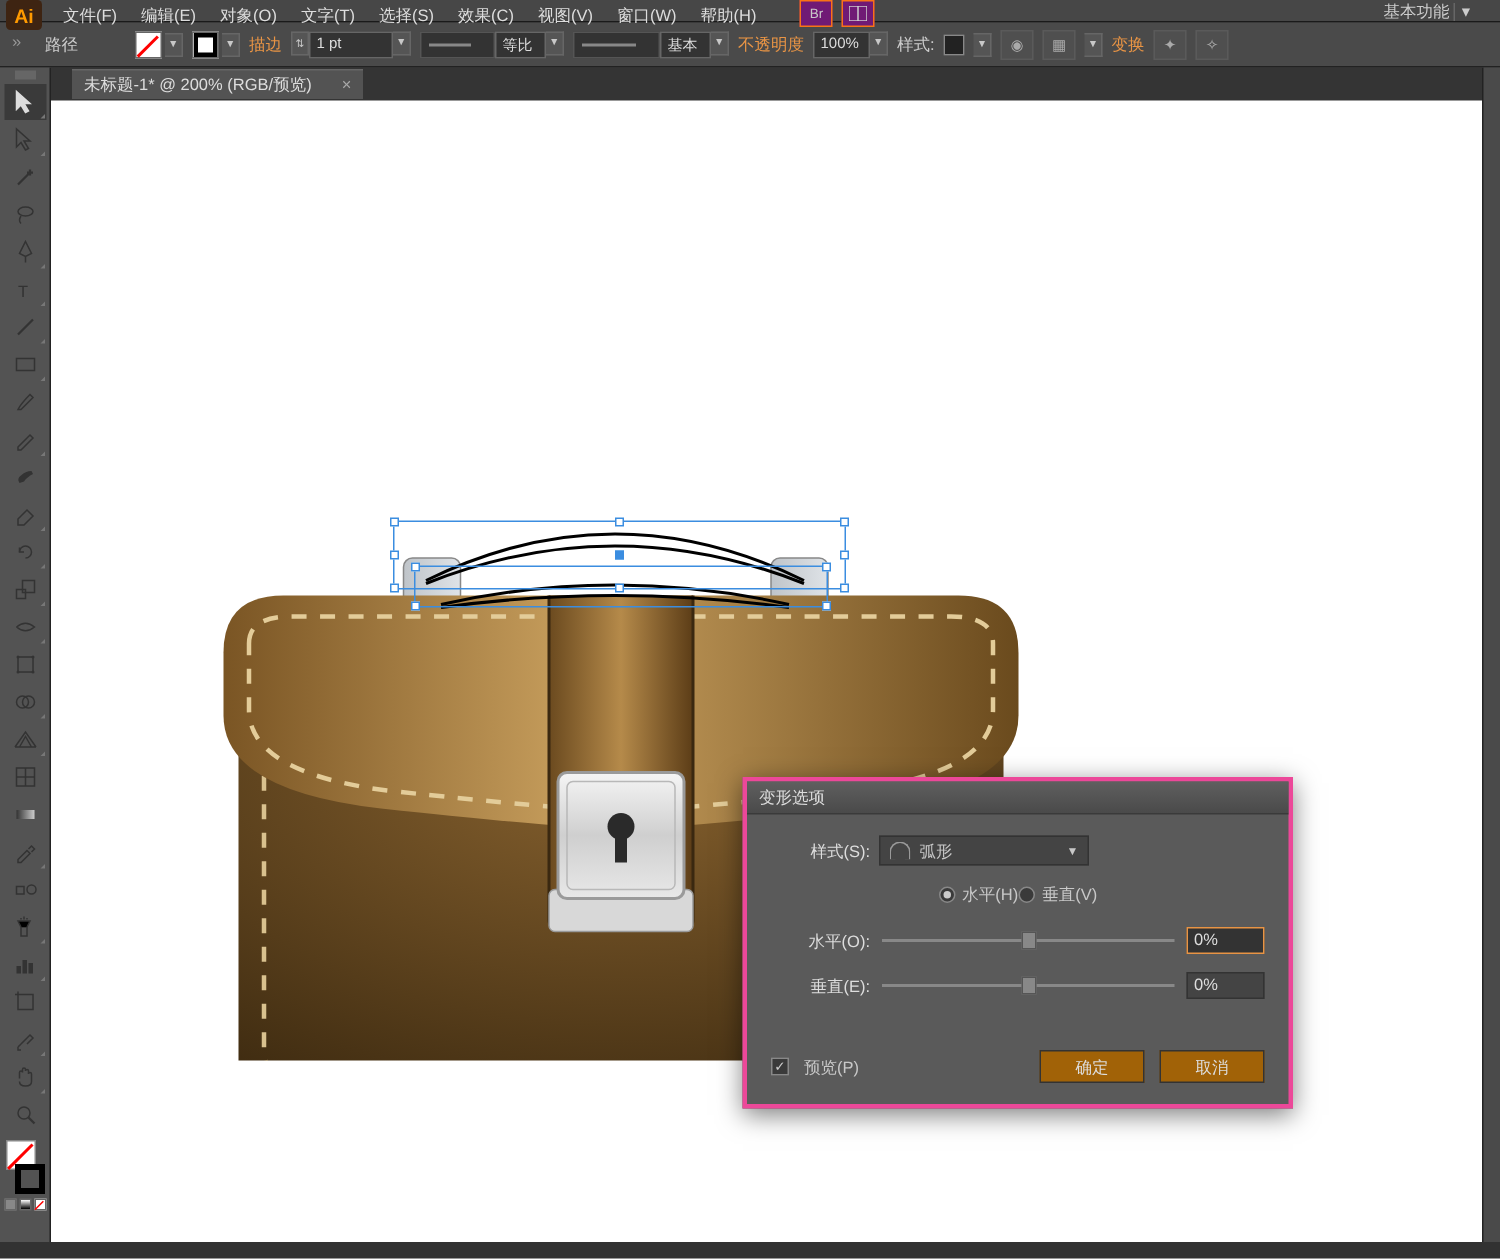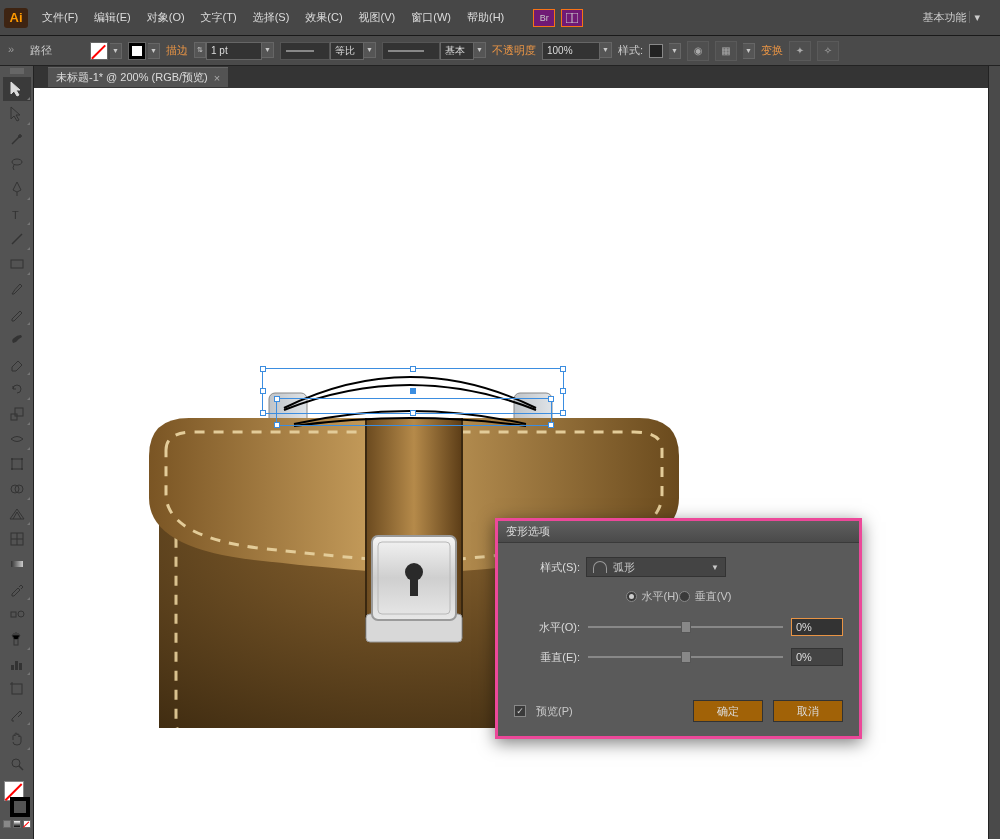--- a/index.html
+++ b/index.html
@@ -1,17 +1,17 @@
 <!DOCTYPE html>
 <html><head>
 <meta charset="utf-8">
 <style>
 *{box-sizing:border-box;margin:0;padding:0;font-family:"Microsoft YaHei",Arial,sans-serif;font-size:11px;user-select:none}
 body{width:1000px;height:839px;background:#323232;color:#c8c8c8;overflow:hidden;position:relative}
-.topbar{height:36px;background:#474747;display:flex;align-items:center;padding:0 4px;border-bottom:1px solid #1a1a1a}
+.topbar{height:15px;background:#474747;display:flex;align-items:flex-start;padding:0 4px;border-bottom:1px solid #1a1a1a}
 .ai-logo{width:24px;height:20px;background:#3e2412;color:#ff9a00;display:flex;align-items:center;justify-content:center;font-weight:bold;font-size:13px;border-radius:3px;margin-right:6px}
 .menu-item{padding:3px 8px;color:#ddd;cursor:pointer}
 .spacer{flex:1}
 .bridge-btn,.layout-btn{width:22px;height:18px;border:1px solid #f97316;margin:0 3px;background:#701a75;display:flex;align-items:center;justify-content:center;font-size:9px}
 .workspace-label{padding:0 16px;color:#ccc}
 .wk-chev{width:10px;border-left:1px solid #666;padding-left:4px}
 .controlbar{height:30px;background:#4a4a4a;border-bottom:1px solid #222;display:flex;align-items:center;padding:0 8px;gap:6px}
 .expand-btn{width:16px;height:16px;color:#999}
 .lbl{color:#ccc;font-size:11px}
 .fill-stroke{display:flex;align-items:center;gap:2px}
@@ -37,21 +37,21 @@
 .fs-fill{position:absolute;top:0;left:2px;width:20px;height:20px;background:#fff;border:1px solid #888}
 .fs-fill::after{content:"";position:absolute;width:130%;height:2px;background:red;top:50%;left:-15%;transform:rotate(-45deg)}
 .fs-stroke{position:absolute;bottom:0;right:2px;width:20px;height:20px;border:4px solid #000;background:#535353}
 .color-modes{display:flex;gap:2px;margin-top:2px}
 .color-modes div{width:8px;height:8px;border:1px solid #666}
 .cm1{background:#888}.cm2{background:linear-gradient(#fff,#000)}.cm3{background:#fff;position:relative}
 .cm3::after{content:"";position:absolute;width:140%;height:1px;background:red;top:50%;left:-20%;transform:rotate(-45deg)}
 .canvas-area{flex:1;position:relative;display:flex;flex-direction:column}
 .panel-strip{width:12px;background:#4a4a4a;border-left:1px solid #222}
 .tabbar{height:22px;background:#343434;display:flex;align-items:center;padding-left:14px}
-.doc-tab{height:20px;background:#535353;padding:0 8px;display:flex;align-items:center;gap:6px;color:#ddd;font-size:10px;border-top:1px solid #666}
+.doc-tab{height:20px;background:#535353;padding:0 8px;display:flex;align-items:center;gap:20px;color:#ddd;font-size:10px;border-top:1px solid #666}
 .doc-close{color:#aaa;cursor:pointer}
 .canvas{flex:1;background:#fff;position:relative;margin:0}
 .artwork{position:absolute;left:70px;top:40px;width:580px;height:600px}
 .dialog{position:absolute;left:495px;top:518px;width:367px;background:#5a5a5a;border:3px solid #ec4899;box-shadow:0 4px 16px rgba(0,0,0,.5)}
 .dialog-title{height:22px;background:linear-gradient(#5f5f5f,#4a4a4a);padding:0 8px;display:flex;align-items:center;color:#ddd;border-bottom:1px solid #3a3a3a}
 .dialog-body{padding:14px 16px}
 .drow{display:flex;align-items:center;margin-bottom:12px;gap:6px}
 .dlabel{width:66px;text-align:right;color:#ddd}
 .dselect{flex:1;background:#444;border:1px solid #333;height:20px;display:flex;align-items:center;padding:0 6px;gap:6px;max-width:140px}
 .dselect-icon{width:14px;height:12px;border:1px solid #999;border-bottom:none;border-radius:8px 8px 0 0}
@@ -121,21 +121,21 @@
     <div class="field" style="width:34px">等比</div>
     <div class="drop-arrow">▼</div>
   </div>
   <div style="display:flex">
     <div class="profile-sel" style="width:58px"></div>
     <div class="field" style="width:34px">基本</div>
     <div class="drop-arrow">▼</div>
   </div>
   <span class="opacity-label">不透明度</span>
   <div style="display:flex">
-    <div class="field" style="width:58px">100%</div>
+    <div class="field" style="width:38px">100%</div>
     <div class="drop-arrow">▼</div>
   </div>
   <span class="lbl">样式:</span>
   <div class="swatch-mini"></div>
   <div class="drop-arrow">▼</div>
   <div class="icon-btn">◉</div>
   <div class="icon-btn">▦</div>
   <div class="drop-arrow">▼</div>
   <span class="transform-label">变换</span>
   <div class="icon-btn">✦</div>

